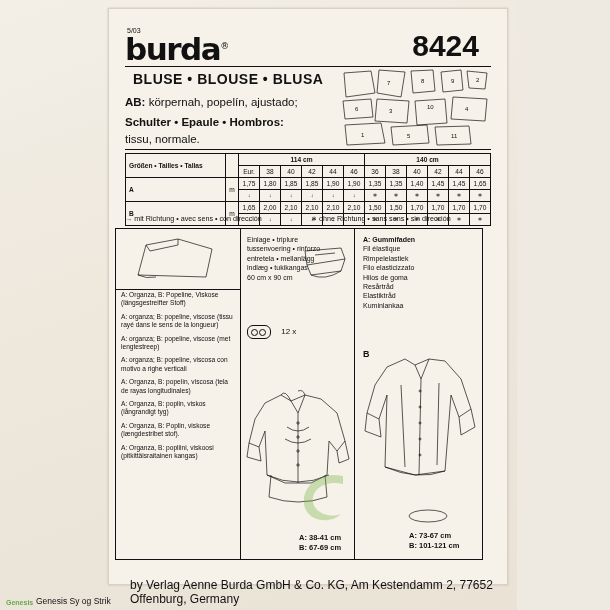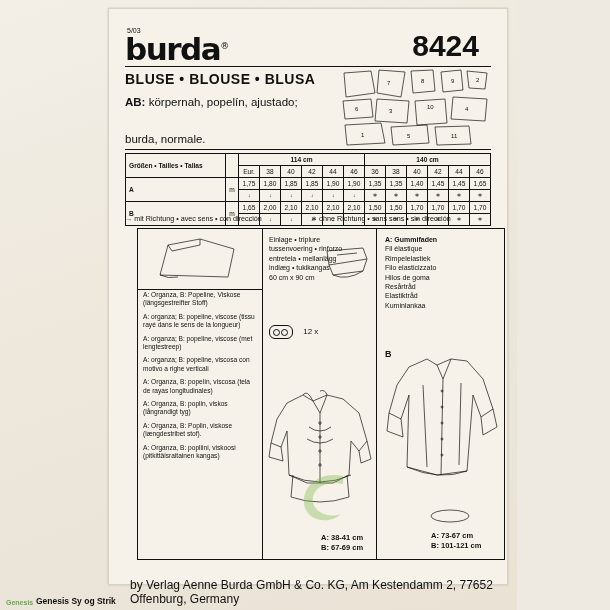--- a/index.html
+++ b/index.html
@@ -36,21 +36,21 @@
     position:absolute;right:28px;top:20px;
     font-size:30px;font-weight:bold;color:#111;letter-spacing:0px;
   }
   .rule{
     position:absolute;left:16px;width:366px;height:1px;background:#111;
   }
   .r1{top:57px;}
   .r2{top:140px;}
 
   .titleline{
-    position:absolute;left:16px;top:62px;
+    position:absolute;left:24px;top:62px;
     font-size:14px;font-weight:bold;color:#111;letter-spacing:.5px;
   }
   .ab-line{
     position:absolute;left:16px;top:87px;font-size:11.5px;color:#111;
   }
   .ab-line b{font-weight:bold;}
   .sh-line{
     position:absolute;left:16px;top:107px;font-size:11.5px;font-weight:bold;color:#111;
   }
   .norm-line{
@@ -79,21 +79,21 @@
   .star{font-size:6px;}
 
   .dirline{
     position:absolute;left:16px;top:205px;width:366px;font-size:7.2px;color:#111;
   }
   .dirline .left{position:absolute;left:0;}
   .dirline .right{position:absolute;left:186px;}
 
   
   .box{
-    position:absolute;left:28px;top:219px;width:366px;height:330px;
+    position:absolute;left:6px;top:219px;width:366px;height:330px;
     border:1px solid #111;
   }
   .vline{position:absolute;top:0;width:1px;height:330px;background:#111;}
   .v1{left:124px;}
   .v2{left:238px;}
   .hline{position:absolute;left:0;width:124px;height:1px;background:#111;}
 
   .colA{position:absolute;left:0;top:0;width:124px;height:330px;}
   .colB{position:absolute;left:125px;top:0;width:113px;height:330px;}
   .colC{position:absolute;left:239px;top:0;width:127px;height:330px;}
@@ -133,21 +133,21 @@
 
   
   .swirl{
     position:absolute;left:184px;top:455px;width:62px;height:62px;opacity:.5;
   }
   .brandmark{
     position:absolute;left:6px;bottom:4px;font-size:7px;color:#3a7d3a;font-weight:bold;
   }
   .brandmark .g{color:#6aa84f;}
   .brandname{
-    position:absolute;left:36px;bottom:4px;font-size:8.5px;font-weight:bold;color:#111;
+    position:absolute;left:36px;bottom:4px;font-size:8.5px;font-weight:normal;color:#111;
   }
   .creditline{
     position:absolute;left:130px;bottom:4px;font-size:12px;color:#111;
   }
   svg{display:block;}
 </style>
 </head>
 <body>
 
 <div class="page">
@@ -157,21 +157,22 @@
       <div class="date">5/03</div>
       <div class="logo"><span>burda</span><span class="logo-r">®</span></div>
       <div class="model-no">8424</div>
 
       <div class="rule r1"></div>
       <div class="titleline">BLUSE • BLOUSE • BLUSA</div>
       <div class="ab-line">
         <b>AB:</b>
         <span>körpernah, popelín, ajustado;</span>
       </div>
-      <div class="norm-line">burda, normale.</div>
+      <div class="sh-line">Schulter • Epaule • Hombros:</div>
+      <div class="norm-line">tissu, normale.</div>
       <div class="rule r2"></div>
 
       <div class="pieces">
         <svg width="150" height="80" viewBox="0 0 150 80">
           <g fill="none" stroke="#111" stroke-width="0.7">
             <path d="M3 6 L30 4 L34 26 L5 30 Z"></path>
             <path d="M38 3 L64 5 L60 30 L36 26 Z"></path>
             <text x="46" y="18" font-size="6" fill="#111" stroke="none">7</text>
             <path d="M70 4 L92 3 L94 24 L72 26 Z"></path>
             <text x="80" y="16" font-size="6" fill="#111" stroke="none">8</text>

